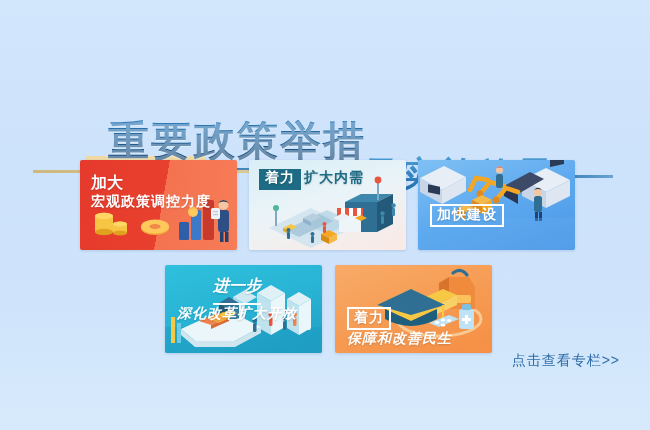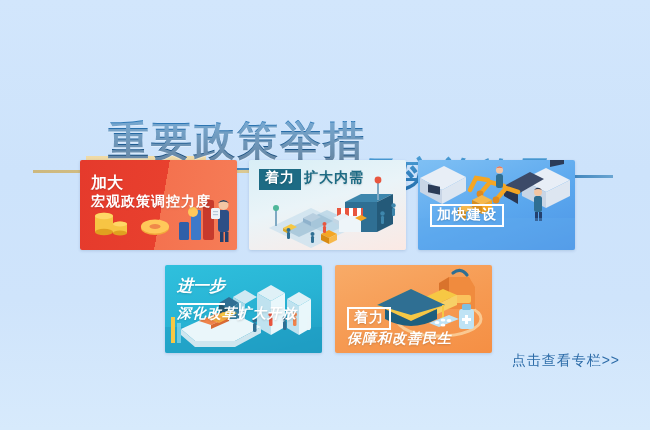--- a/index.html
+++ b/index.html
@@ -109,20 +109,21 @@
   .solidbox {
     display: inline-block;
     background: #1d6b84;
     color: #ffffff;
     padding: 1px 6px 2px 6px;
   }
   .ulined {
     display: inline-block;
     border-bottom: 2px solid #ffffff;
     padding-bottom: 7px;
+    margin-left: 36px;
   }
 
   
   #card1 { left: 80px; top: 160px; width: 157px; height: 90px;
            background: linear-gradient(100deg,#e53a2c 0%, #e8402e 52%, #f4724f 52%, #f67d57 100%); }
   #card1 .label { left: 11px; top: 13px; }
 
   
   #card2 { left: 249px; top: 160px; width: 157px; height: 90px;
            background: linear-gradient(165deg,#d8eef6 0%, #eaf4f8 45%, #fbe9e4 100%); }

